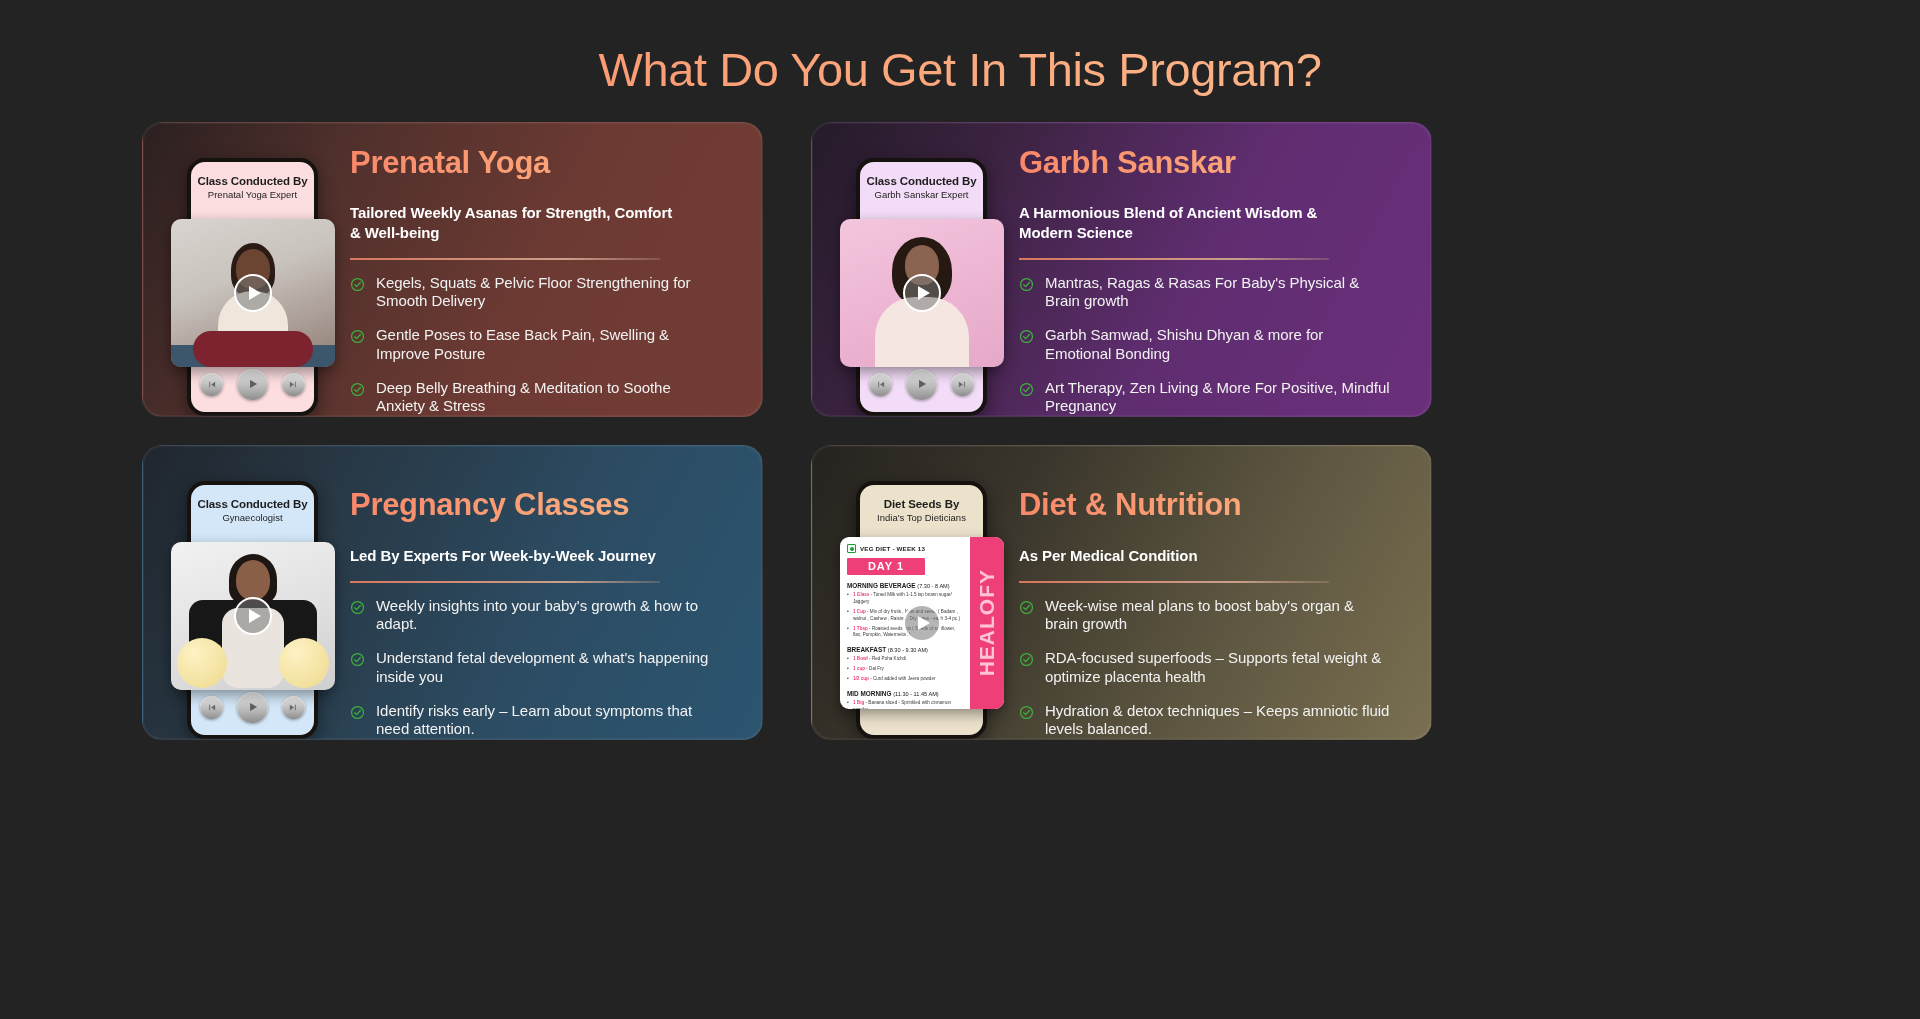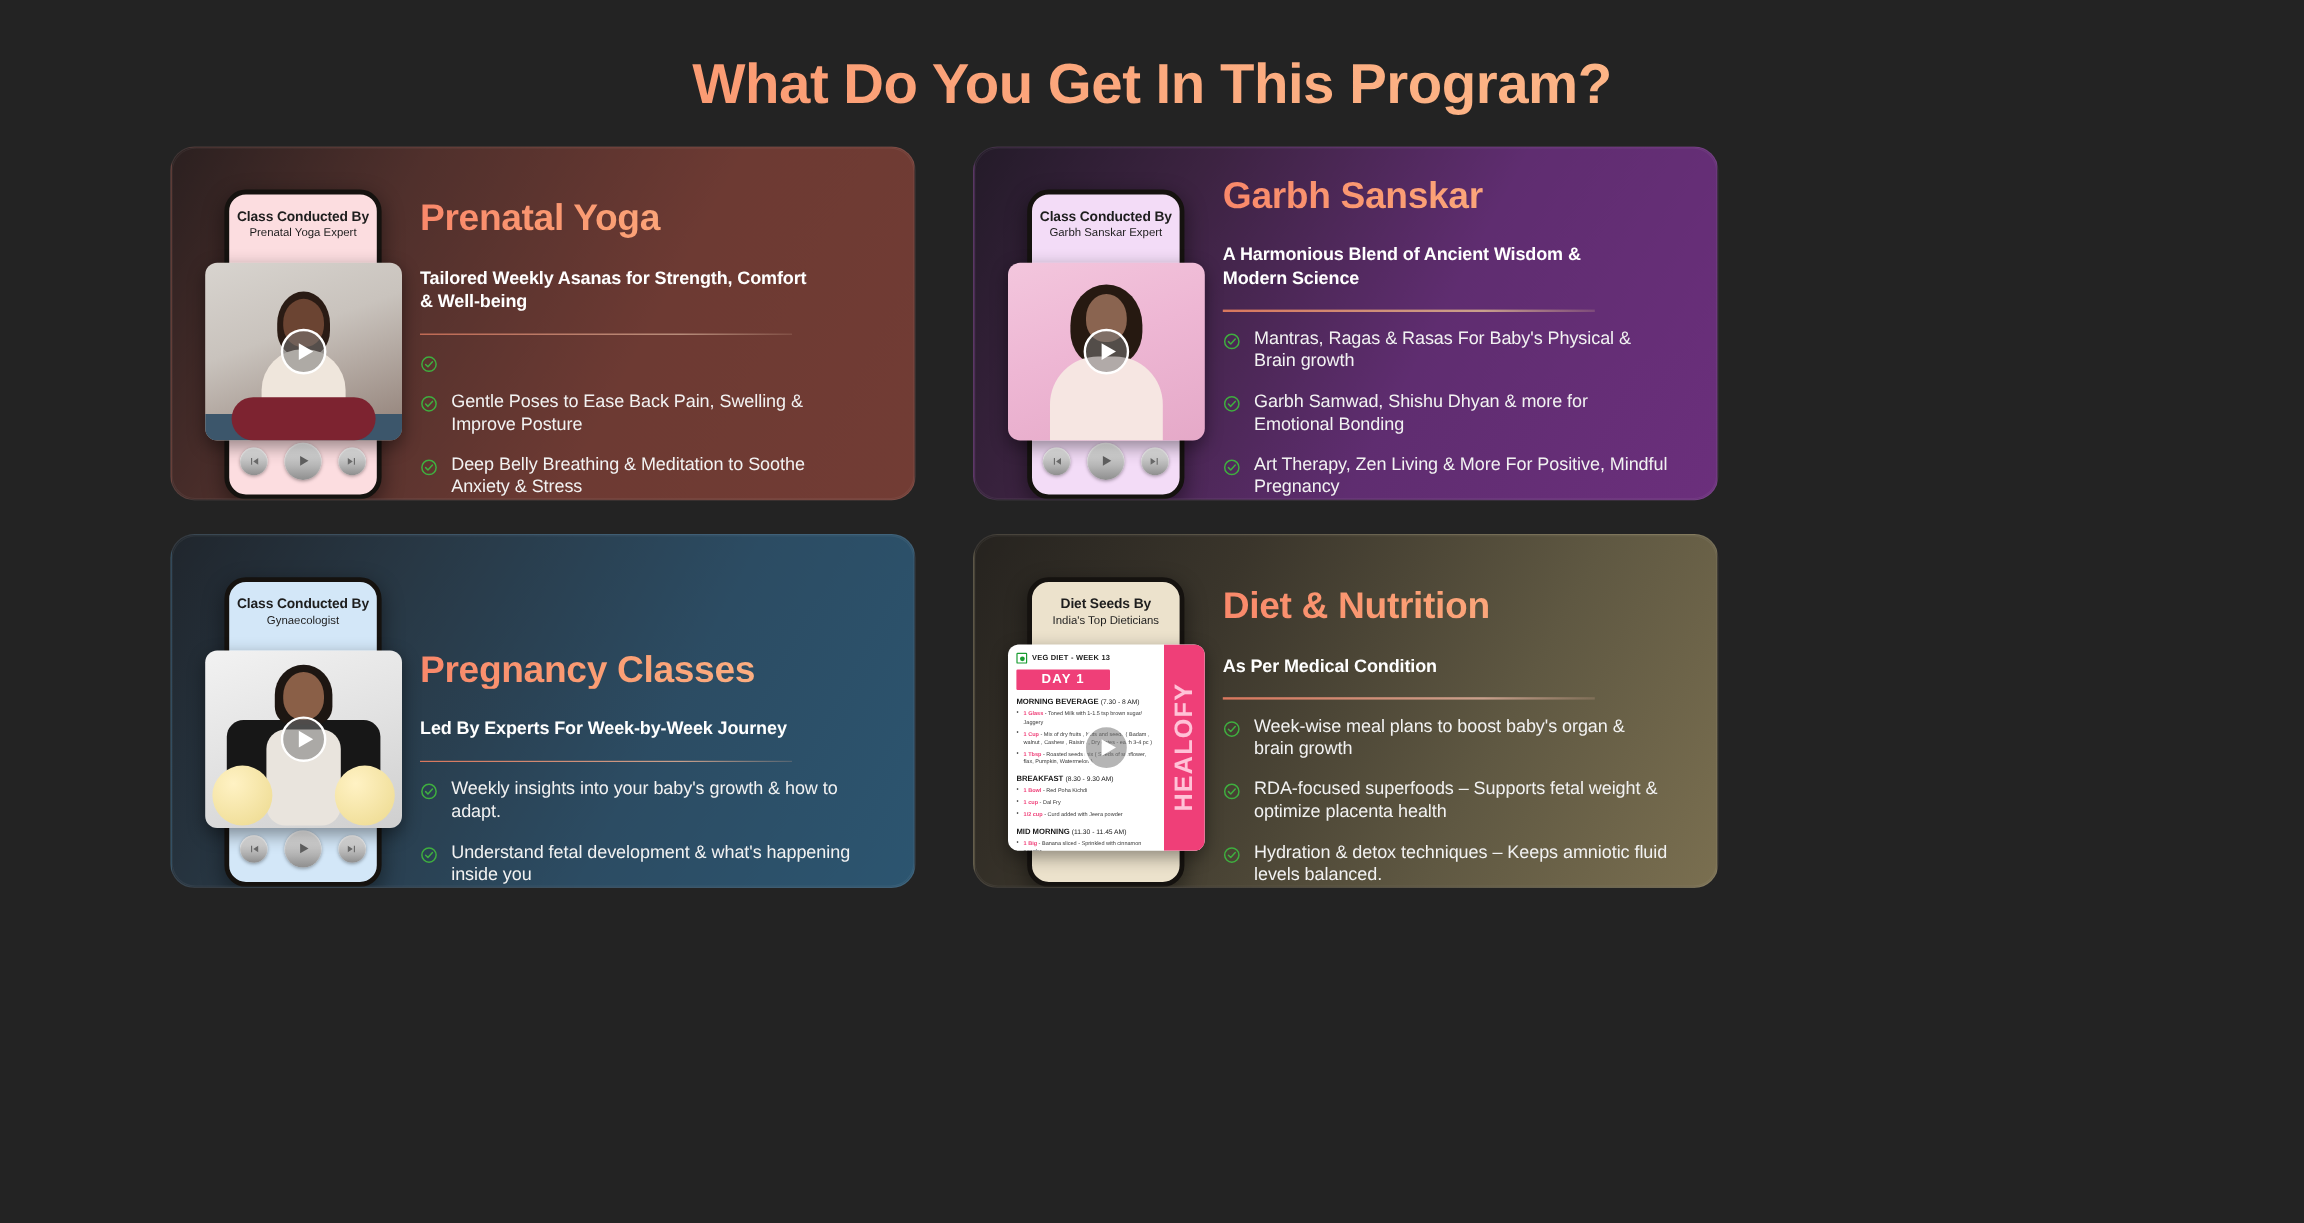--- a/index.html
+++ b/index.html
@@ -10,21 +10,21 @@
     background: #232323;
     font-family: "Liberation Sans", sans-serif;
     overflow: hidden;
     position: relative;
   }
 
   
   .page-title {
     text-align: center;
     font-size: 47px;
-    font-weight: 700;
+    font-weight: 400;
     letter-spacing: -0.4px;
     padding-top: 42px;
     background: linear-gradient(90deg, #f8906c 0%, #fb9b73 30%, #fcb184 62%, #fcc08f 100%);
     -webkit-background-clip: text;
     background-clip: text;
     -webkit-text-fill-color: transparent;
     color: #fba97e;
   }
 
   
@@ -319,20 +319,21 @@
       <div class="card-sub">Tailored Weekly Asanas for Strength, Comfort &amp; Well-being</div>
       <div class="rule"></div>
       <ul class="bullets">
         <li class="bullet">
           <span class="check">
             <svg width="15" height="15" viewBox="0 0 24 24" fill="none" stroke="#3fae3f" stroke-width="2">
                 <circle cx="12" cy="12" r="9.5"></circle>
                 <path d="M7.5 12.3l3.1 3.1 6-6.6" stroke-linecap="round" stroke-linejoin="round"></path>
               </svg>
           </span>
+          <span class="bullet-text">Kegels, Squats &amp; Pelvic Floor Strengthening for Smooth Delivery</span>
         </li>
         <li class="bullet">
           <span class="check">
             <svg width="15" height="15" viewBox="0 0 24 24" fill="none" stroke="#3fae3f" stroke-width="2">
                 <circle cx="12" cy="12" r="9.5"></circle>
                 <path d="M7.5 12.3l3.1 3.1 6-6.6" stroke-linecap="round" stroke-linejoin="round"></path>
               </svg>
           </span>
           <span class="bullet-text">Gentle Poses to Ease Back Pain, Swelling &amp; Improve Posture</span>
         </li>
@@ -474,20 +475,29 @@
         </li>
         <li class="bullet">
           <span class="check">
             <svg width="15" height="15" viewBox="0 0 24 24" fill="none" stroke="#3fae3f" stroke-width="2">
                 <circle cx="12" cy="12" r="9.5"></circle>
                 <path d="M7.5 12.3l3.1 3.1 6-6.6" stroke-linecap="round" stroke-linejoin="round"></path>
               </svg>
           </span>
           <span class="bullet-text">Understand fetal development &amp; what's happening inside you</span>
         </li>
+        <li class="bullet">
+          <span class="check">
+            <svg width="15" height="15" viewBox="0 0 24 24" fill="none" stroke="#3fae3f" stroke-width="2">
+                <circle cx="12" cy="12" r="9.5"></circle>
+                <path d="M7.5 12.3l3.1 3.1 6-6.6" stroke-linecap="round" stroke-linejoin="round"></path>
+              </svg>
+          </span>
+          <span class="bullet-text">Identify risks early – Learn about symptoms that need attention.</span>
+        </li>
       </ul>
     </div>
   </div>
 
   <div class="card card-diet">
     <div class="phone-wrap">
       <div class="phone phone-diet">
         <div class="phone-head">
           <div class="l1">Diet Seeds By</div>
           <div class="l2">India's Top Dieticians</div>

